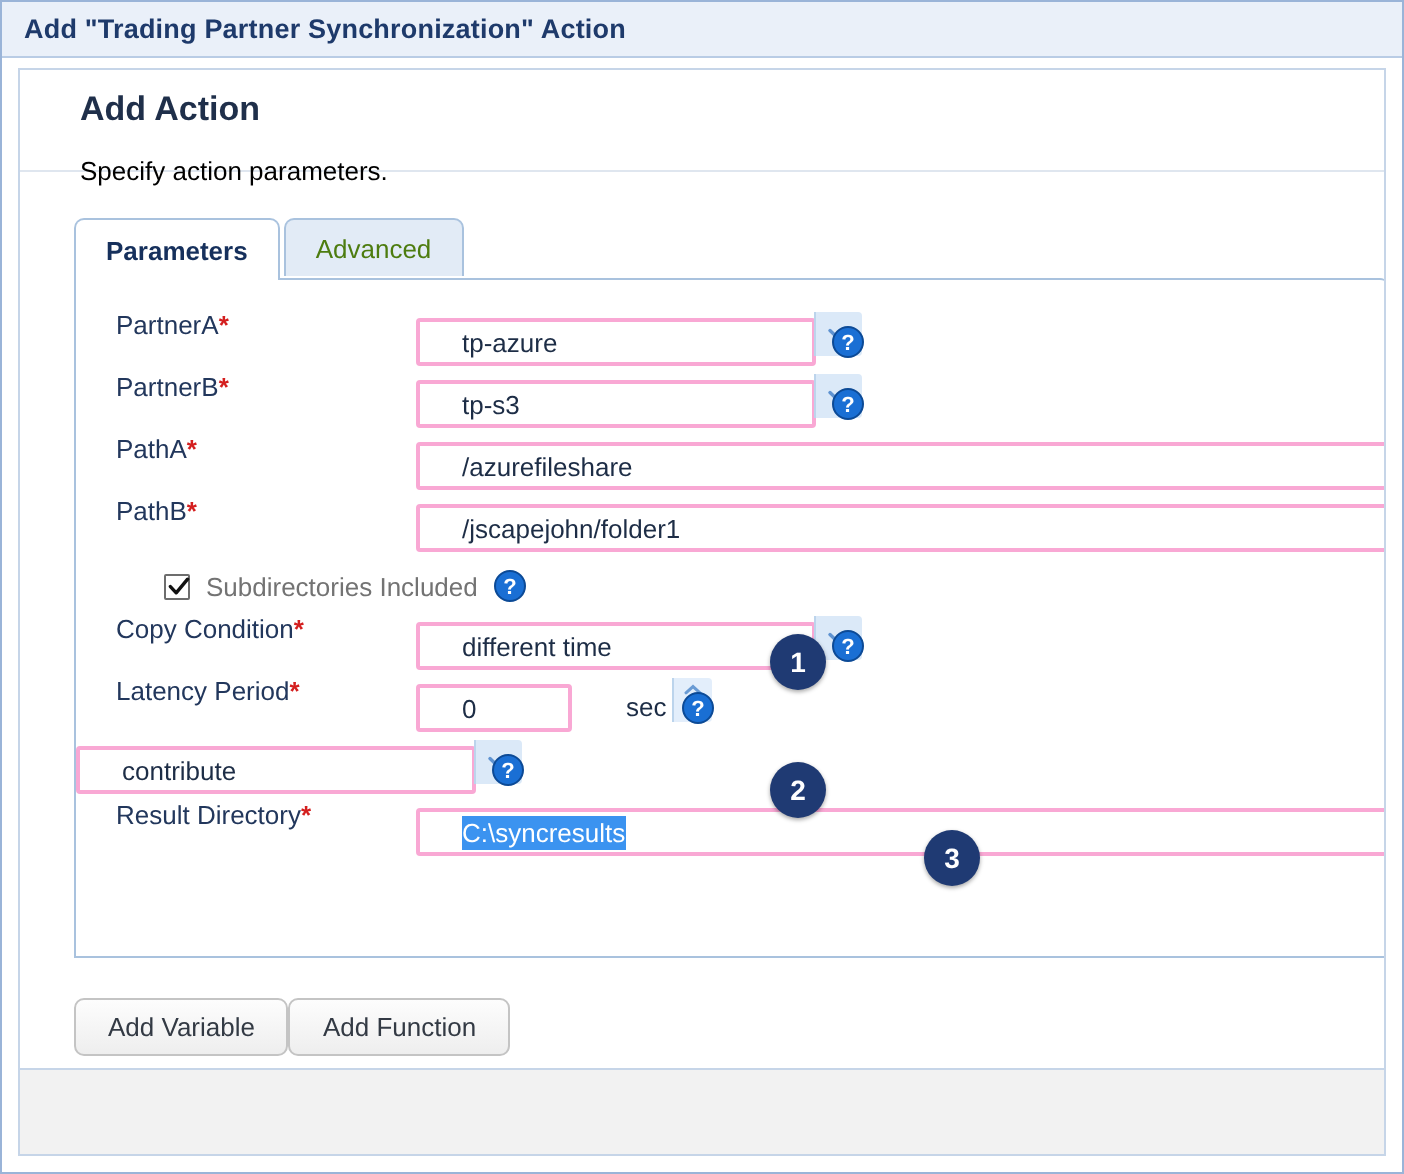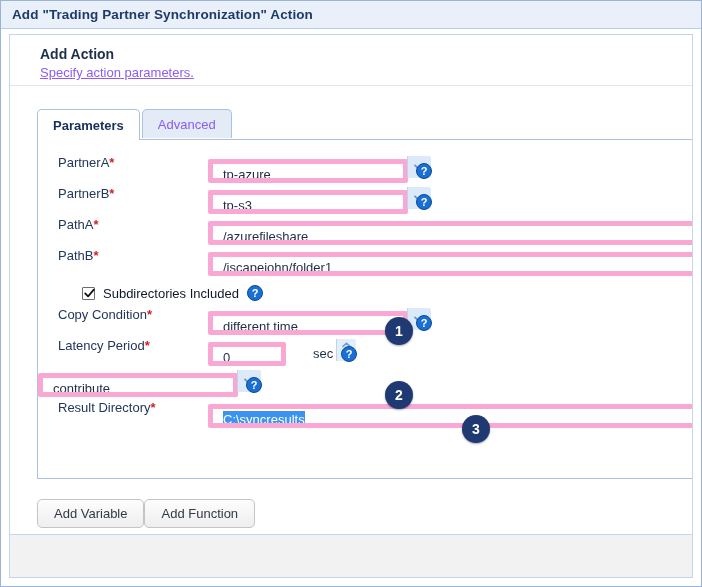--- a/index.html
+++ b/index.html
@@ -67,30 +67,29 @@
     position: absolute;
     left: 0; top: 0;
     right: 0;
     height: 51px;
     box-sizing: border-box;
     border-bottom: 1px solid #dfe6ef;
     padding: 11px 0 0 30px;
   }
   .hdr-title {
     font-weight: bold;
-    font-size: 14px;
+    font-size: 17px;
     color: #1f2f4a;
     line-height: 17px;
   }
   .hdr-sub {
     font-size: 13px;
-    color: #8b5cf6;
+    color: #000000;
     line-height: 18px;
-    margin-top: 1px;
-    text-decoration: underline;
+    margin-top: 14px;
   }
 
   
   .tabs {
     position: absolute;
     left: 27px;
     top: 74px;
     height: 30px;
     display: flex;
     align-items: flex-start;
@@ -102,21 +101,21 @@
     padding: 0 15px;
     display: flex;
     align-items: center;
     justify-content: center;
     font-size: 13px;
     border: 1px solid #a9c2de;
     border-bottom: none;
     border-radius: 5px 5px 0 0;
     margin-right: 2px;
     background: #e2ebf6;
-    color: #8b5cf6;
+    color: #4d7c0f;
     cursor: pointer;
   }
   .tab.active {
     background: #ffffff;
     font-weight: bold;
     color: #16305c;
     height: 31px;
     position: relative;
     z-index: 6;
   }
@@ -159,26 +158,26 @@
     color: #d41f1f;
     font-weight: bold;
   }
 
   
   .ctl { position: relative; display: flex; align-items: center; }
 
   .txt {
     box-sizing: border-box;
     height: 24px;
-    border: 5px solid #f9a8d4;
+    border: 2px solid #f9a8d4;
     background: #ffffff;
     font-family: "Liberation Sans", sans-serif;
     font-size: 13px;
     color: #1d2d46;
-    padding: 0 10px;
+    padding: 0 21px;
     line-height: 22px;
     border-radius: 2px;
     outline: none;
     white-space: nowrap;
     overflow: hidden;
   }
   .w-select { width: 200px; padding-right: 26px; }
   .w-wide   { width: 500px; }
   .w-spin   { width: 78px; padding-right: 22px; }
 
@@ -245,21 +244,21 @@
     background: #ffffff;
     position: relative;
     border-radius: 1px;
     cursor: pointer;
     flex: 0 0 auto;
   }
   .cbx svg { position: absolute; left: 1px; top: 0px; }
   .cblabel {
     margin-left: 8px;
     font-size: 13px;
-    color: #0f172a;
+    color: #737373;
     white-space: nowrap;
   }
 
   
   .sel {
     background: #3b93f0;
     color: #ffffff;
     padding: 1px 0;
     margin-top: 20px;
   }

